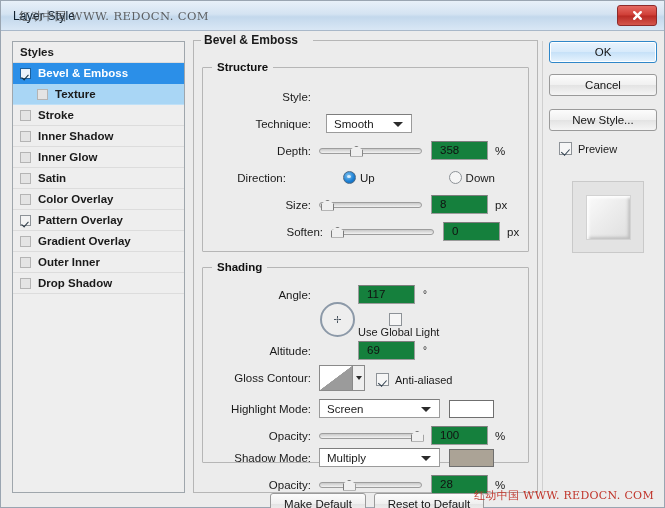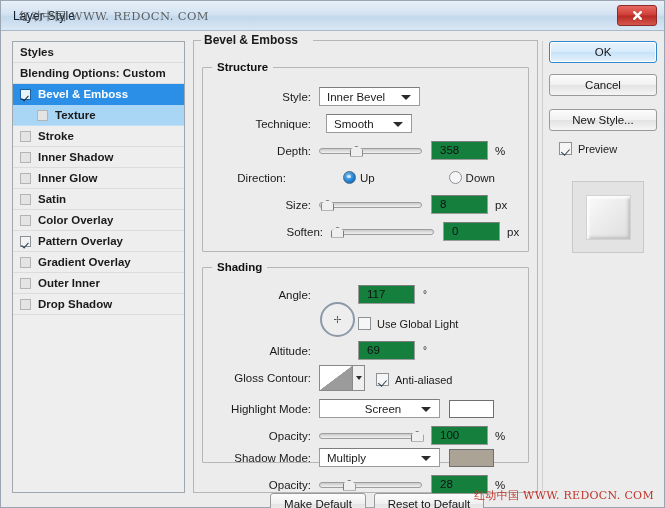--- a/index.html
+++ b/index.html
@@ -210,23 +210,20 @@
       </svg>
     </div>
   </div>
 
   <div id="body">
 
     <div id="sidebar">
       <div class="side-row head">
         <span>Styles</span>
       </div>
-      <div class="side-row head">
-        <span>Blending Options: Custom</span>
-      </div>
 
       <div class="side-row sel">
         <span class="cb on"></span>
         <span>Bevel &amp; Emboss</span>
       </div>
       <div class="side-row sub">
         <span class="cb dim"></span>
         <span>Texture</span>
       </div>
       <div class="side-row">
@@ -276,24 +273,20 @@
         <div id="bevel-side"></div>
         <div id="bevel-right"></div>
         <div id="bevel-bot"></div>
         <div id="bevel-title">Bevel &amp; Emboss</div>
 
         <div class="group" id="grp-structure">
           <div class="glabel">Structure</div>
 
           <div class="row" style="left:0; top:18px; width:318px;">
             <div class="lab" style="width:108px;">Style:</div>
-            <div class="sel-box" style="margin-left:8px; width:101px;">
-              <span>Inner Bevel</span>
-              <span class="arr"></span>
-            </div>
           </div>
 
           <div class="row" style="left:0; top:45px; width:318px;">
             <div class="lab" style="width:108px;">Technique:</div>
             <div class="sel-box" style="margin-left:15px; width:86px;">
               <span>Smooth</span>
               <span class="arr"></span>
             </div>
           </div>
 
@@ -349,21 +342,21 @@
             <div class="deg">°</div>
           </div>
 
           <div id="dial" style="left:117px; top:34px;">
             <svg class="cross" viewBox="0 0 7 7">
               <path d="M3.5 0 V2.2 M3.5 4.8 V7 M0 3.5 H2.2 M4.8 3.5 H7" stroke="#4a5560" stroke-width="1"></path>
               <circle cx="3.5" cy="3.5" r="1" fill="#4a5560"></circle>
             </svg>
           </div>
 
-          <div class="row" style="left:155px; top:45px;">
+          <div class="row" style="left:155px; top:45px;flex-direction:column;">
             <span class="chk"></span>
             <span>Use Global Light</span>
           </div>
 
           <div class="row" style="left:0; top:72px; width:318px;">
             <div class="lab" style="width:108px;">Altitude:</div>
             <div class="num" style="margin-left:47px;">69</div>
             <div class="deg">°</div>
           </div>
 
@@ -376,21 +369,21 @@
                 <i></i>
               </div>
           </div>
           <div class="row" style="left:173px; top:101px;">
             <span class="chk on"></span>
             <span>Anti-aliased</span>
           </div>
 
           <div class="row" style="left:0; top:130px; width:318px;">
             <div class="lab" style="width:108px;">Highlight Mode:</div>
-            <div class="sel-box" style="margin-left:8px; width:121px;justify-content:center;">
+            <div class="sel-box" style="margin-left:8px; width:121px;">
               <span>Screen</span>
               <span class="arr"></span>
             </div>
             <div class="swatch" style="margin-left:9px; background:#ffffff;"></div>
           </div>
 
           <div class="row" style="left:0; top:157px; width:318px;">
             <div class="lab" style="width:108px;">Opacity:</div>
             <div class="slider" style="margin-left:8px; width:103px;">
               <div class="track"></div>

